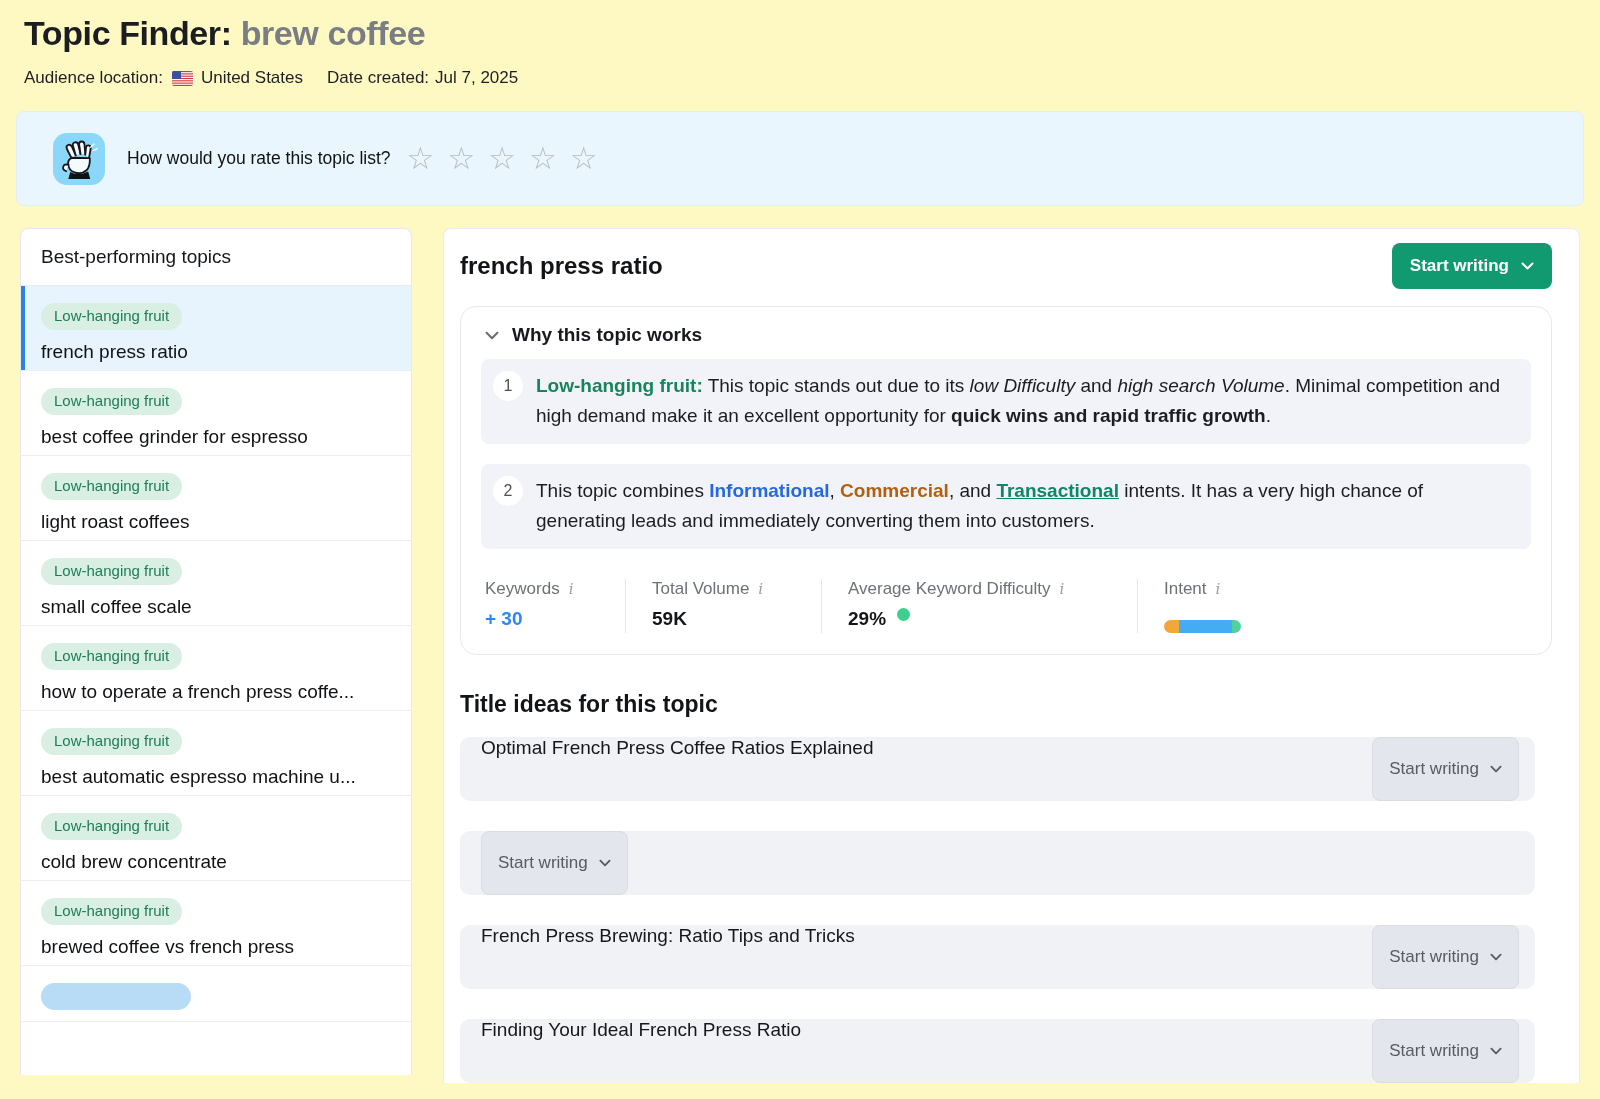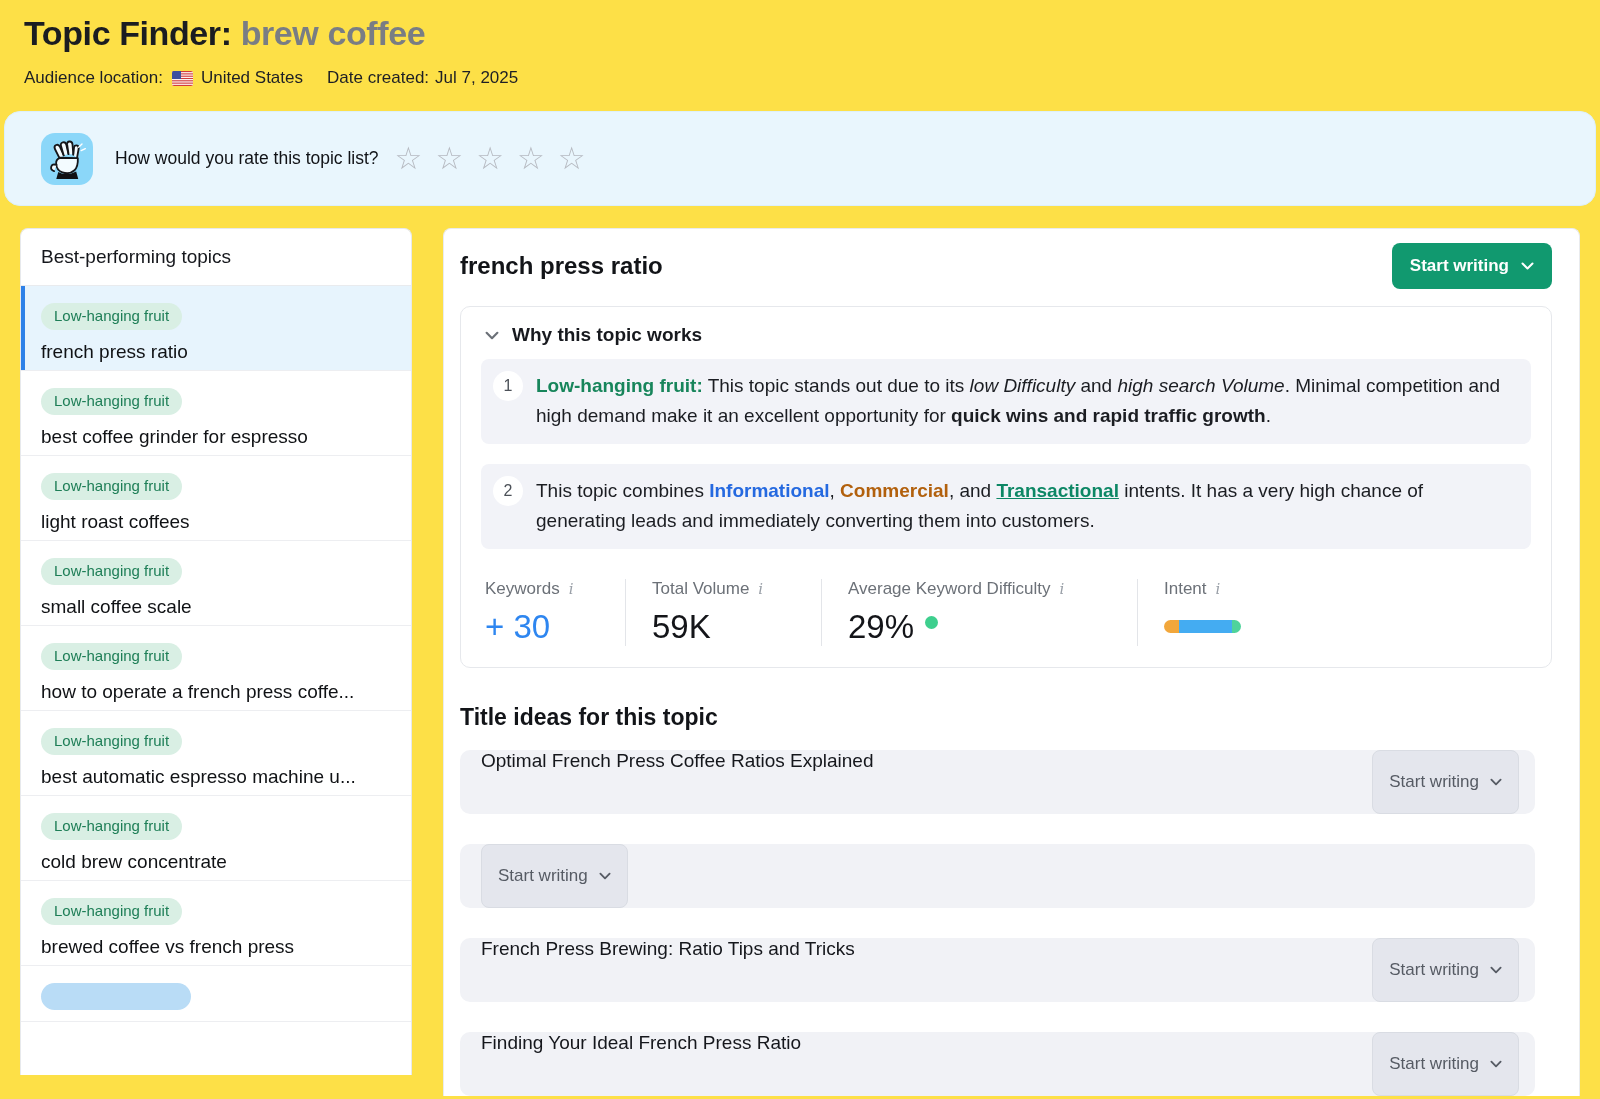--- a/index.html
+++ b/index.html
@@ -1,34 +1,34 @@
 <!DOCTYPE html>
 <html><head>
 <meta charset="utf-8">
 <style>
   * { margin:0; padding:0; box-sizing:border-box; }
   html,body { background:#fbfcfd; }
   .page {
     position:relative; width:1600px; height:1099px; overflow:hidden;
-    font-family:"Liberation Sans", sans-serif; color:#16181d; background:#fde047;
+    font-family:"Liberation Sans", sans-serif; color:#16181d; background:#fef9c3;
   }
 
   
   .hdr { padding:14px 24px 0; }
   .hdr h1 { font-size:34px; font-weight:800; letter-spacing:-0.4px; color:#1b1d21; }
   .hdr h1 .query { color:#797d84; }
   .meta-row { margin-top:15px; display:flex; align-items:center; font-size:17px; color:#1d1f25; }
   .meta-label { margin-right:9px; }
   .flag-wrap { width:21px; height:15px; border-radius:2px; overflow:hidden; margin-right:8px; flex:0 0 auto; }
   .meta-date { margin-left:24px; }
 
   
   .banner {
-    margin:23px 4px 0; height:95px; background:#e9f6fd; border:1px solid #ddf0fa;
-    border-radius:16px; display:flex; align-items:center; padding:0 20px;
+    margin:23px 16px 0; height:95px; background:#e9f6fd; border:1px solid #ddf0fa;
+    border-radius:8px; display:flex; align-items:center; padding:0 20px;
   }
   .banner-icon {
     width:52px; height:52px; border-radius:14px; background:#8bd7f9; margin-left:16px;
     display:flex; align-items:center; justify-content:center; flex:0 0 auto;
   }
   .banner-text { margin-left:22px; font-size:17.5px; color:#101216; }
   .stars { margin-left:16px; display:flex; gap:13px; }
   .star { font-size:31px; line-height:1; color:#b6bac1; cursor:pointer; font-family:"DejaVu Sans", sans-serif; }
 
   
@@ -57,21 +57,21 @@
   }
   .topic-header { display:flex; align-items:center; justify-content:space-between; }
   .topic-title { font-size:24px; font-weight:700; color:#121418; }
   .btn-green {
     display:inline-flex; align-items:center; gap:12px; background:#11996f; color:#fff;
     font-family:"Liberation Sans", sans-serif; font-size:17px; font-weight:700;
     border:none; border-radius:8px; padding:13px 18px; cursor:pointer;
   }
   .chev { display:inline-flex; }
 
-  .why-card { margin-top:17px; border:1px solid #e6e8ec; border-radius:10px; background:#fff; }
+  .why-card { margin-top:17px; border:1px solid #e6e8ec; border-radius:16px; background:#fff; }
   .why-header { display:flex; align-items:center; gap:13px; padding:17px 24px 13px; font-size:19px; font-weight:700; color:#17191e; cursor:pointer; }
   .why-header .chev { color:#6b7077; }
   .point {
     display:flex; gap:13px; background:#f2f3f8; border-radius:8px; margin:0 20px 20px;
     padding:12px 22px 13px 12px; font-size:19px; line-height:30px; color:#1b1d22;
   }
   .point-number {
     flex:0 0 auto; width:30px; height:30px; border-radius:50%; background:#fff; color:#4c5158;
     font-size:16px; display:flex; align-items:center; justify-content:center;
   }
@@ -82,21 +82,21 @@
   .transactional { color:#0d8765;text-decoration:underline; }
 
   .metrics { display:flex; padding:10px 4px 21px 24px; }
   .metric { padding-right:26px; }
   .metric + .metric { border-left:1px solid #e3e5e9; padding-left:26px; }
   .metric.m-kw { width:140px; }
   .metric.m-tv { width:196px; }
   .metric.m-kd { width:316px; }
   .metric-label { font-size:17px; color:#6c7178; display:flex; gap:9px; align-items:baseline; }
   .info-i { font-family:"DejaVu Serif", serif; font-style:italic; color:#9aa0a8; font-size:15px; cursor:pointer; }
-  .metric-value { margin-top:9px; font-size:33px; font-weight:400; color:#141519; }
+  .metric-value { margin-top:9px; font-size:19px; font-weight:700; color:#141519; }
   .kw-value { color:#2e86f0; }
   .kd-wrap { display:flex; align-items:center; gap:11px; }
   .kd-dot { width:13px; height:13px; border-radius:50%; background:#3ecf8e; }
   .intent-bar { display:flex; margin-top:21px; height:13px; border-radius:7px; overflow:hidden; width:77px; }
   .seg-c { background:#f2a73b; width:15px; }
   .seg-i { background:#44acf2; width:53px; }
   .seg-t { background:#4fd39b; width:9px; }
 
   .ideas-heading { margin-top:36px; font-size:23px; font-weight:700; color:#121418; }
   .idea-card {

